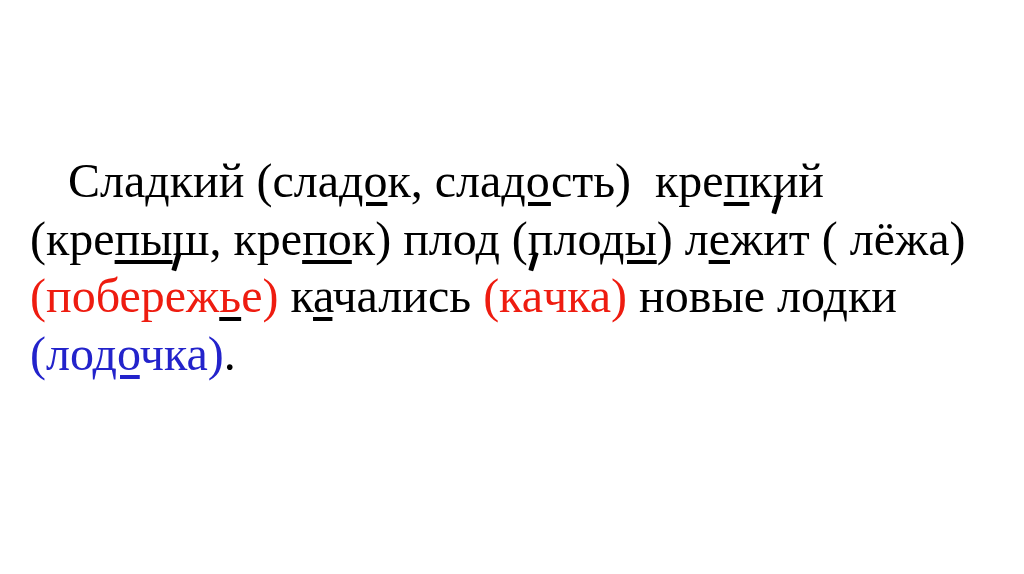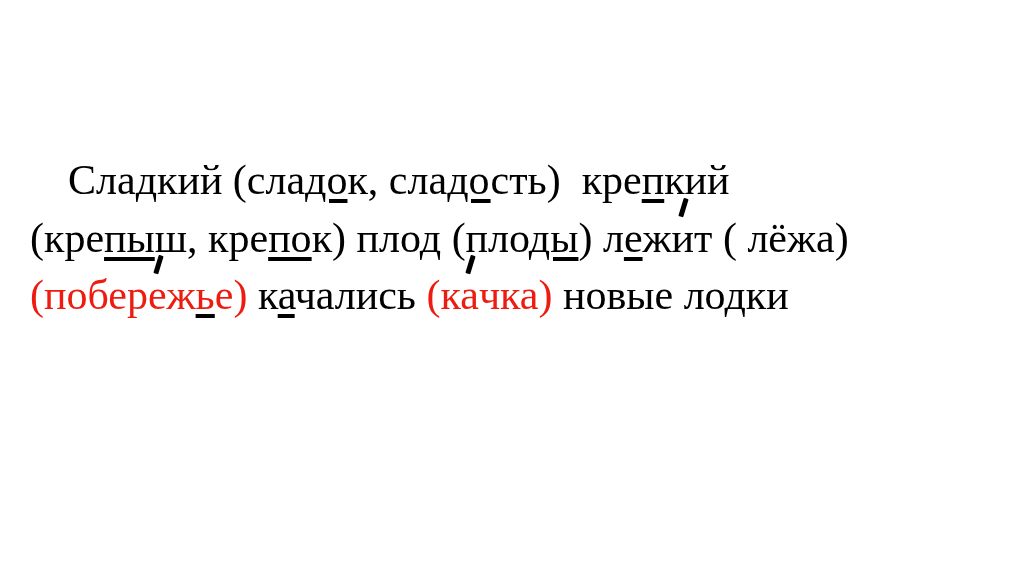--- a/index.html
+++ b/index.html
@@ -19,21 +19,21 @@
     background: var(--bg, #ffffff);
   }
   .text-block {
     position: absolute;
     left: 30px;
     top: 152px;
     width: 970px;
   }
   .text-line {
     white-space: pre;
-    font-size: 42px;
+    font-size: 48px;
     line-height: 57.5px;
     height: 57.5px;
     color: var(--k, #000);
   }
   .text-line.indent {
     padding-left: 38px;
   }
   .c-k { color: var(--k, #000000); }
   .c-r { color: var(--r, #ee1c10); }
   .c-b { color: var(--b, #2323cb); }
@@ -59,14 +59,15 @@
   }
 </style>
 </head>
 <body>
 
 <div class="slide">
   <div class="text-block" id="text-block">
       <div class="text-line indent"><span class="c-k">Сла</span><span class="c-k u">д</span><span class="c-k">кий (сла</span><span class="c-k u">до</span><span class="c-k">к, сла</span><span class="c-k u">до</span><span class="c-k">сть)  кре</span><span class="c-k u">п</span><span class="c-k">кий</span></div>
       <div class="text-line"><span class="c-k">(кре</span><span class="c-k u">пы</span><span class="c-k">ш, кре</span><span class="c-k u">по</span><span class="c-k">к) пло</span><span class="c-k u">д</span><span class="c-k"> (пло</span><span class="c-k u">ды</span><span class="c-k">) л</span><span class="c-k u">е</span><span class="c-k">ж</span><span class="c-k acc">и</span><span class="c-k">т ( лёжа)</span></div>
       <div class="text-line"><span class="c-r">(побер</span><span class="c-r acc">е</span><span class="c-r">ж</span><span class="c-r u uc-k">ь</span><span class="c-r">е)</span><span class="c-k"> к</span><span class="c-k u">а</span><span class="c-k">чались </span><span class="c-r">(к</span><span class="c-r acc">а</span><span class="c-r">чка)</span><span class="c-k"> новые ло</span><span class="c-k u">д</span><span class="c-k">ки</span></div>
+      <div class="text-line"><span class="c-b">(ло</span><span class="c-b u">до</span><span class="c-b">чка)</span><span class="c-k">.</span></div>
     </div>
 </div>
 
 </body></html>

